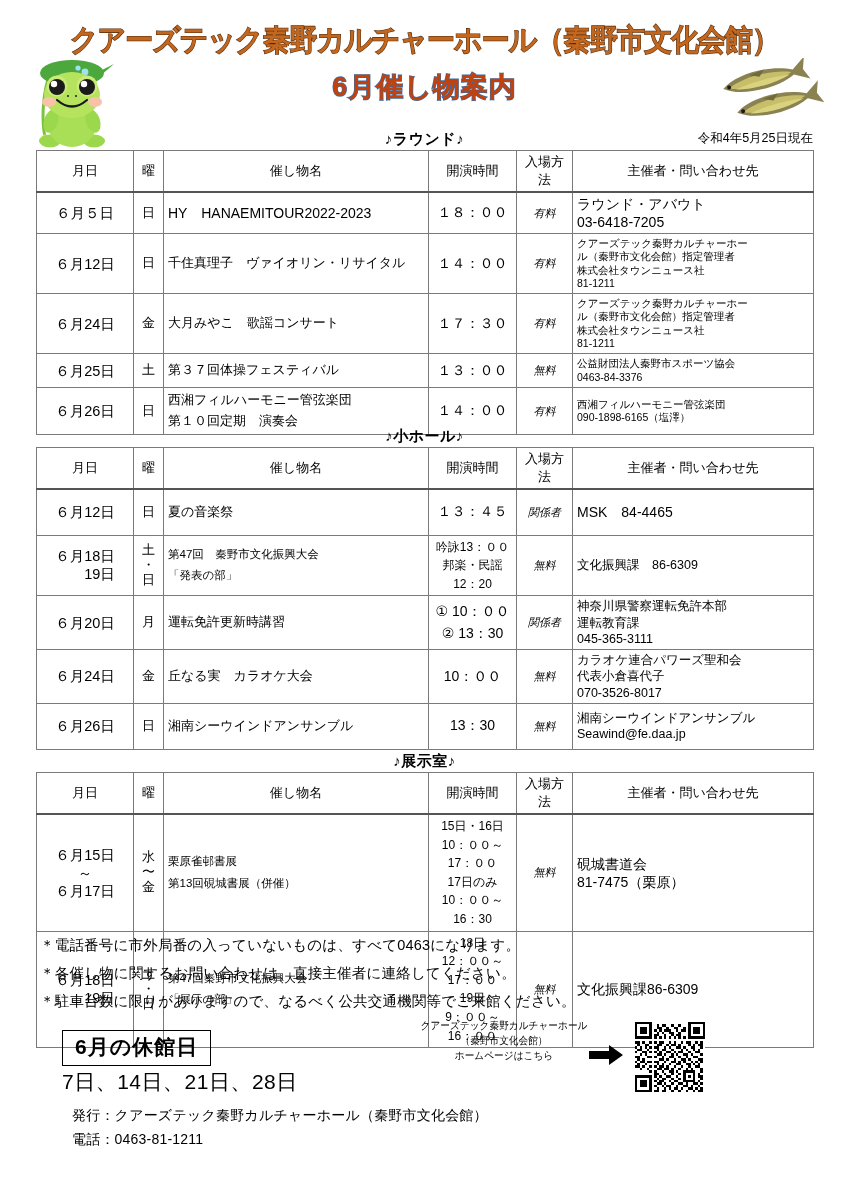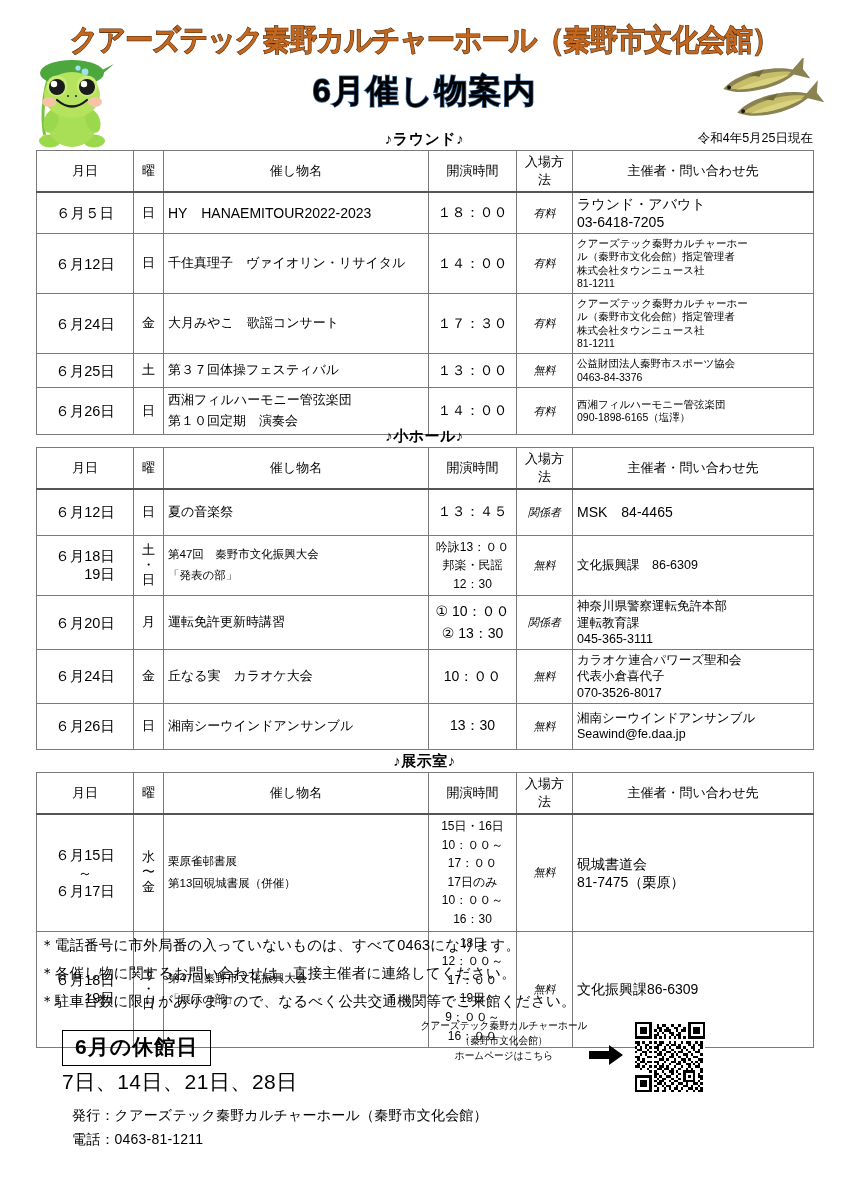--- a/index.html
+++ b/index.html
@@ -25,23 +25,23 @@
     font-size: 30px; font-weight: bold;
     letter-spacing: -1px;
     color: #C4671E;
     -webkit-text-stroke: 1.1px #4a2a10;
     paint-order: stroke fill;
     transform: scaleX(0.93);
   }
   .title-sub {
     position: absolute; left: 0; right: 0; top: 69px;
     text-align: center;
-    font-size: 33px; font-weight: bold;
+    font-size: 27px; font-weight: bold;
     letter-spacing: 1px;
-    color: #000000;
+    color: #c2410c;
     -webkit-text-stroke: 1.4px #3e6c9e;
     paint-order: stroke fill;
   }
 
   
   .frog { position: absolute; left: 24px; top: 45px; width: 96px; height: 120px; }
   
   .fish { position: absolute; left: 712px; top: 58px; width: 120px; height: 62px; }
 
   
@@ -310,21 +310,21 @@
       </tr>
       <tr style="height:52px">
         <td class="date">６月18日
 　　19日</td>
         <td class="dow">土
 ・
 日</td>
         <td class="name sm">第47回　秦野市文化振興大会
 「発表の部」</td>
         <td class="time sm">吟詠13：００
-邦楽・民謡12：30</td>
+邦楽・民謡12：20</td>
         <td class="adm">無料</td>
         <td class="org">文化振興課　86-6309</td>
       </tr>
       <tr style="height:49px">
         <td class="date">６月20日</td>
         <td class="dow">月</td>
         <td class="name">運転免許更新時講習</td>
         <td class="time">① 10：００
 ② 13：30</td>
         <td class="adm">関係者</td>

